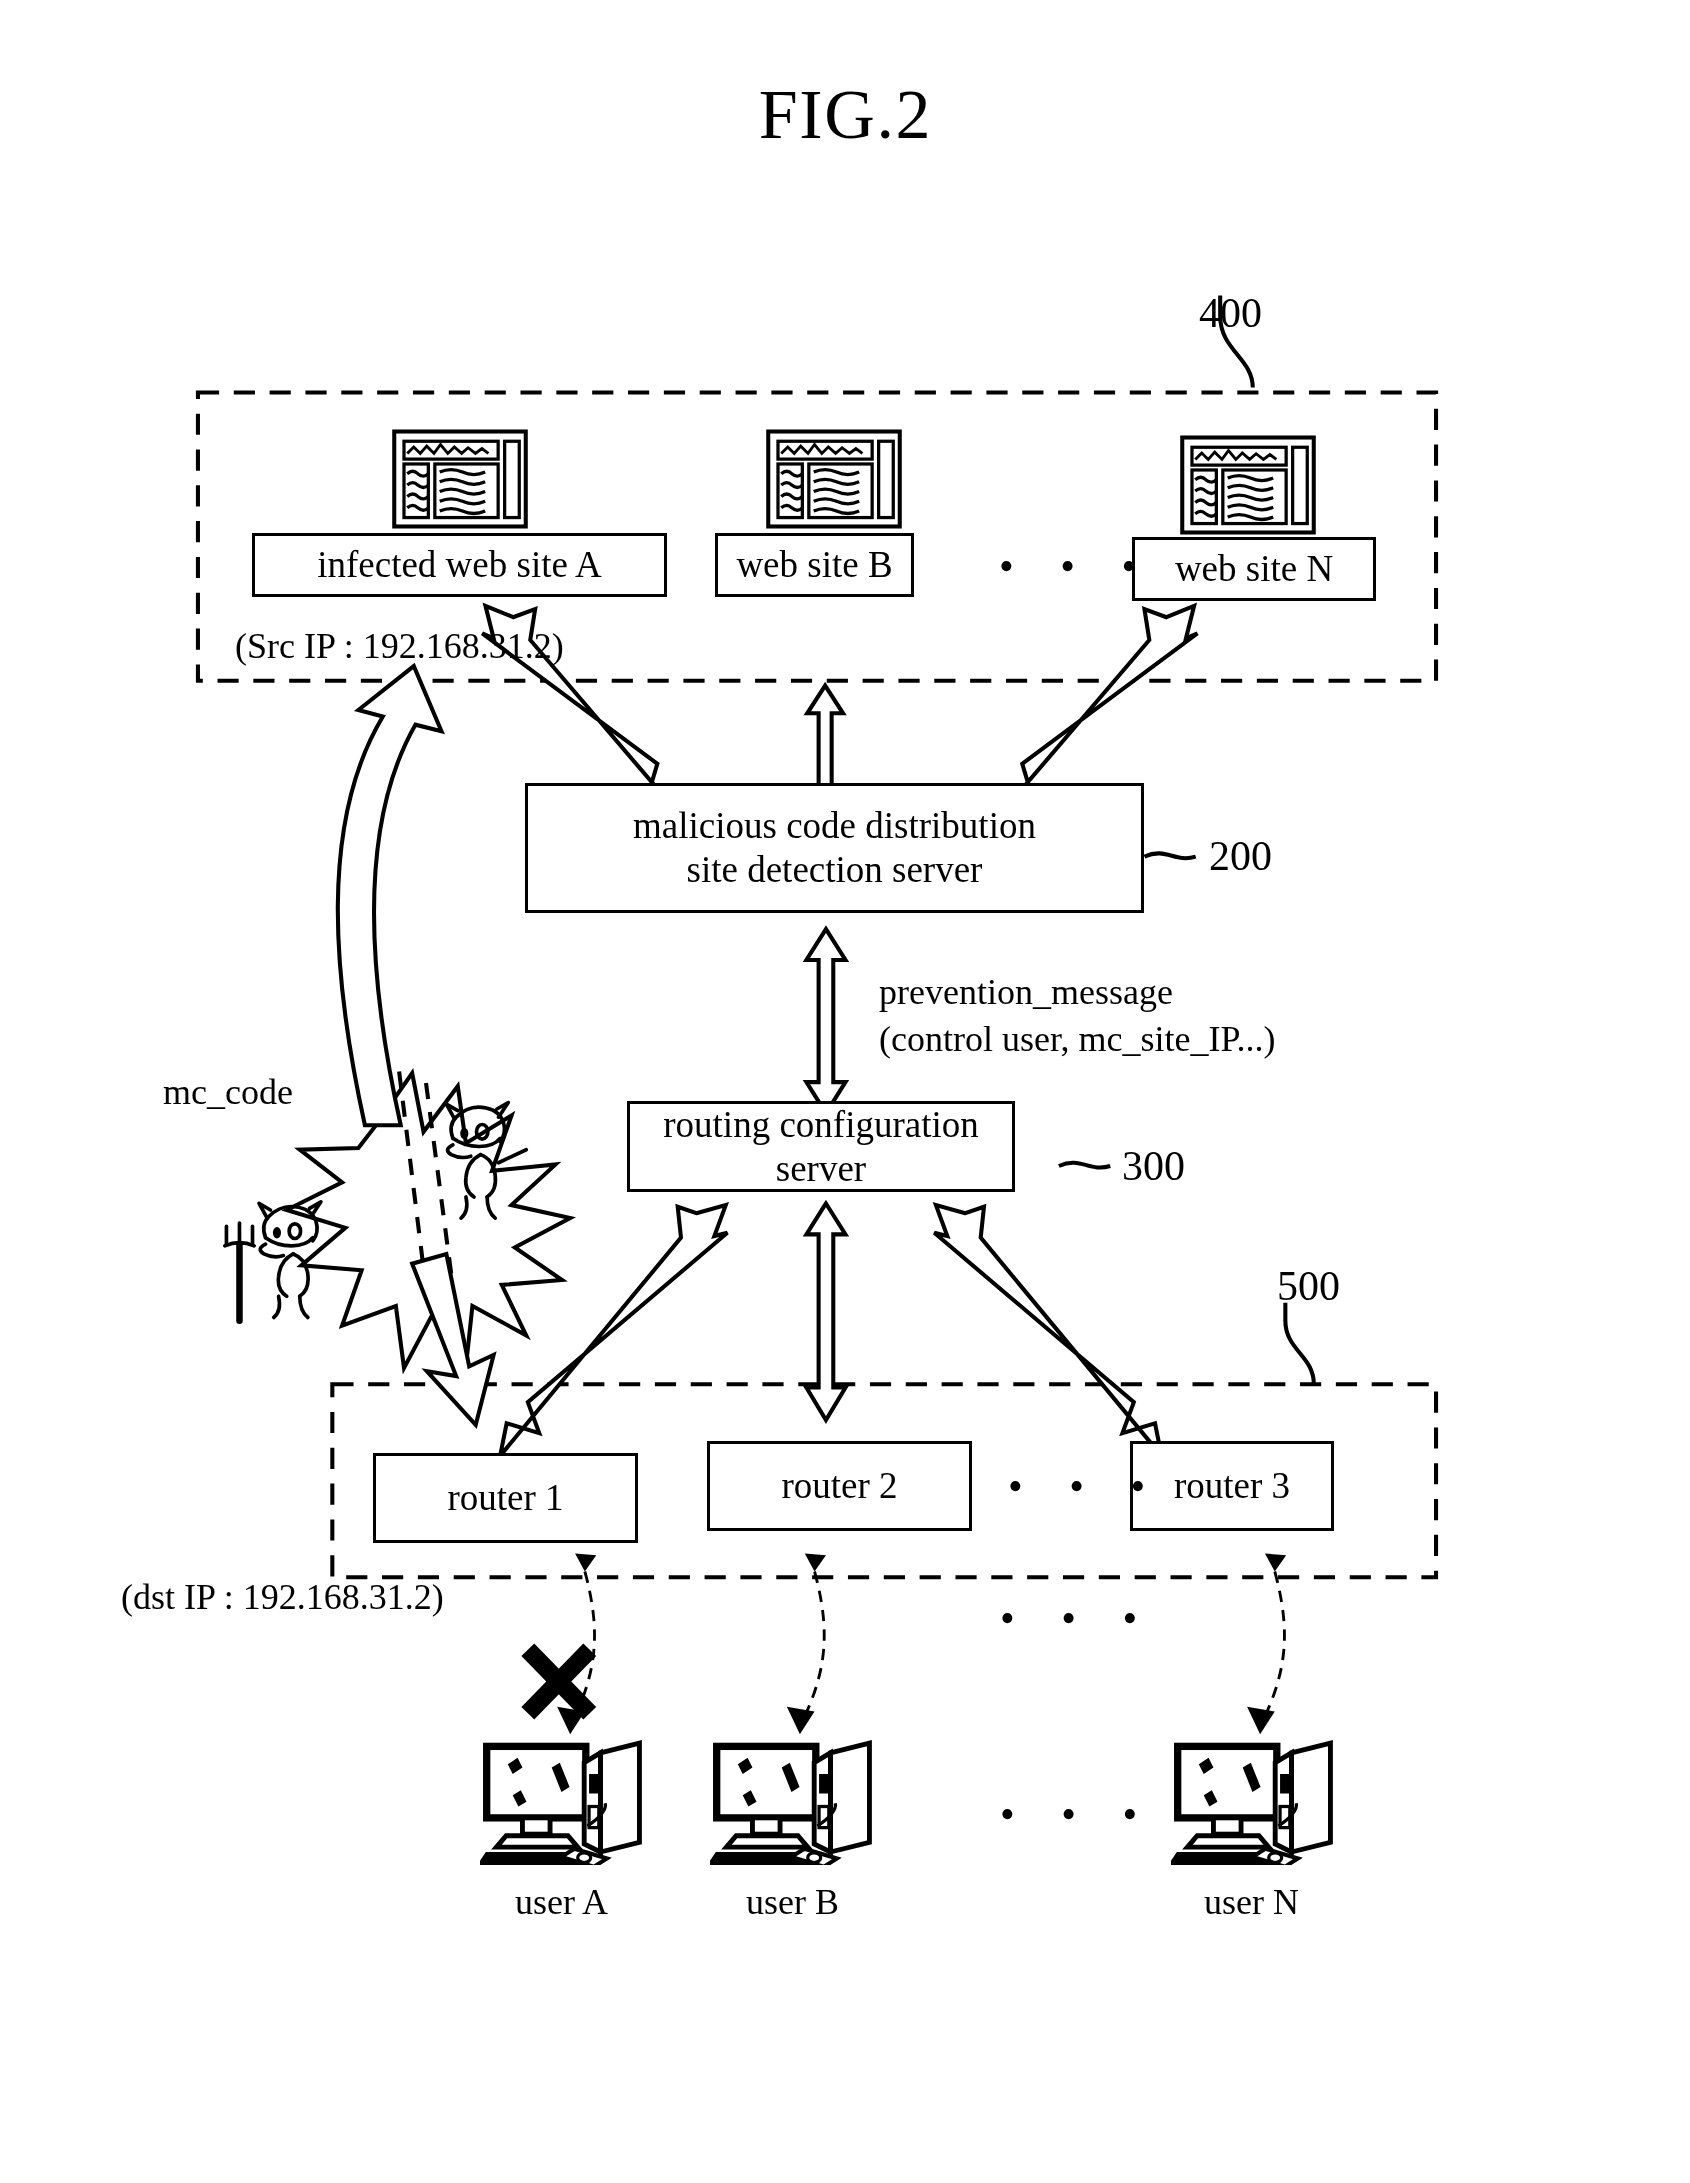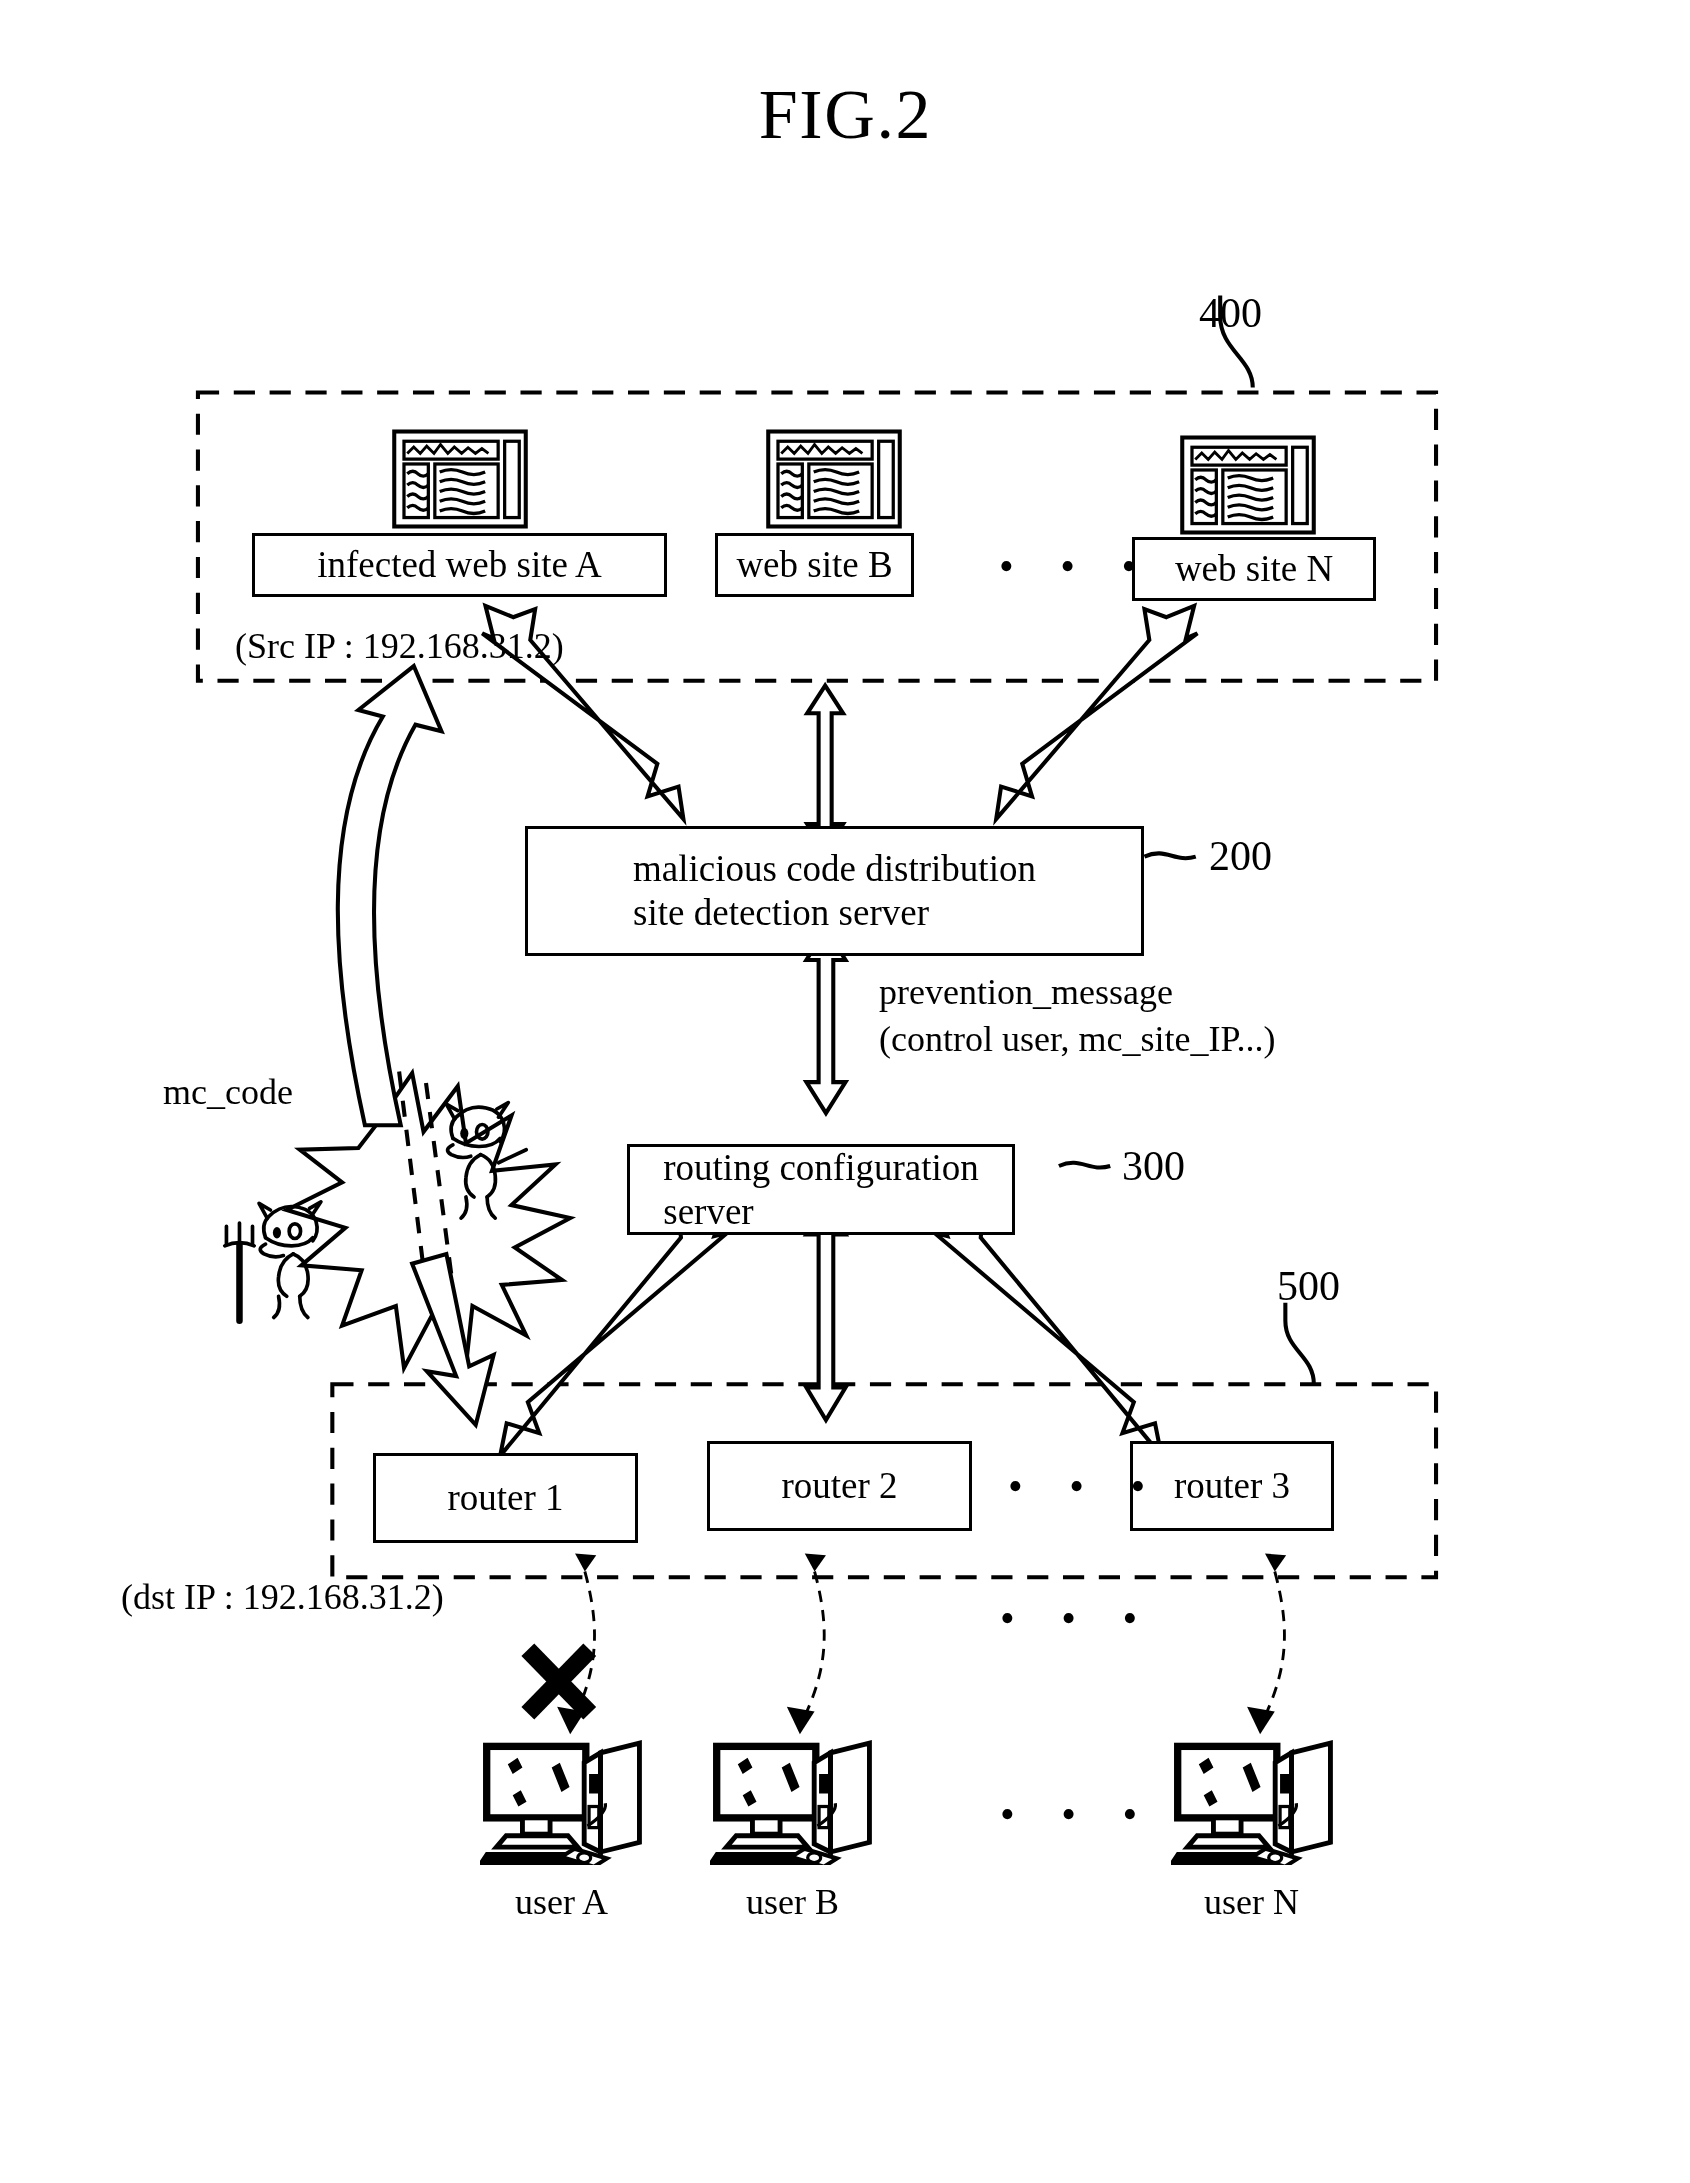--- a/index.html
+++ b/index.html
@@ -12,31 +12,31 @@
 
   .fig-title{
     position:absolute;left:0;top:75px;width:1691px;text-align:center;
     font-size:70px;letter-spacing:1.6px;
   }
 
   
   .nbox{
     position:absolute;box-sizing:border-box;background:#fff;
     border:3.3px solid #000;
-    display:flex;align-items:center;justify-content:center;
+    display:flex;align-items:center;justify-content:center;text-align:center;
     line-height:1.18;
   }
   .nbox::after{
     content:"";position:absolute;left:8.1px;top:8.1px;width:100%;height:100%;
     background:#000;z-index:-1;
   }
   .nbox>span{display:block;}
 
   .site-box{height:64px;font-size:37px;}
-  .srv-box{font-size:37px;margin-top:43px;}
+  .srv-box{font-size:37px;}
   .router-box{height:90px;font-size:37px;}
 
   .plain-label{position:absolute;font-size:36px;white-space:nowrap;}
   .ref-num{position:absolute;font-size:42px;white-space:nowrap;}
   .user-label{position:absolute;font-size:36px;white-space:nowrap;text-align:center;}
   .dots{position:absolute;font-size:42px;letter-spacing:18px;white-space:nowrap;}
 
   .icon-wrap{position:absolute;}
 </style>
 </head>

